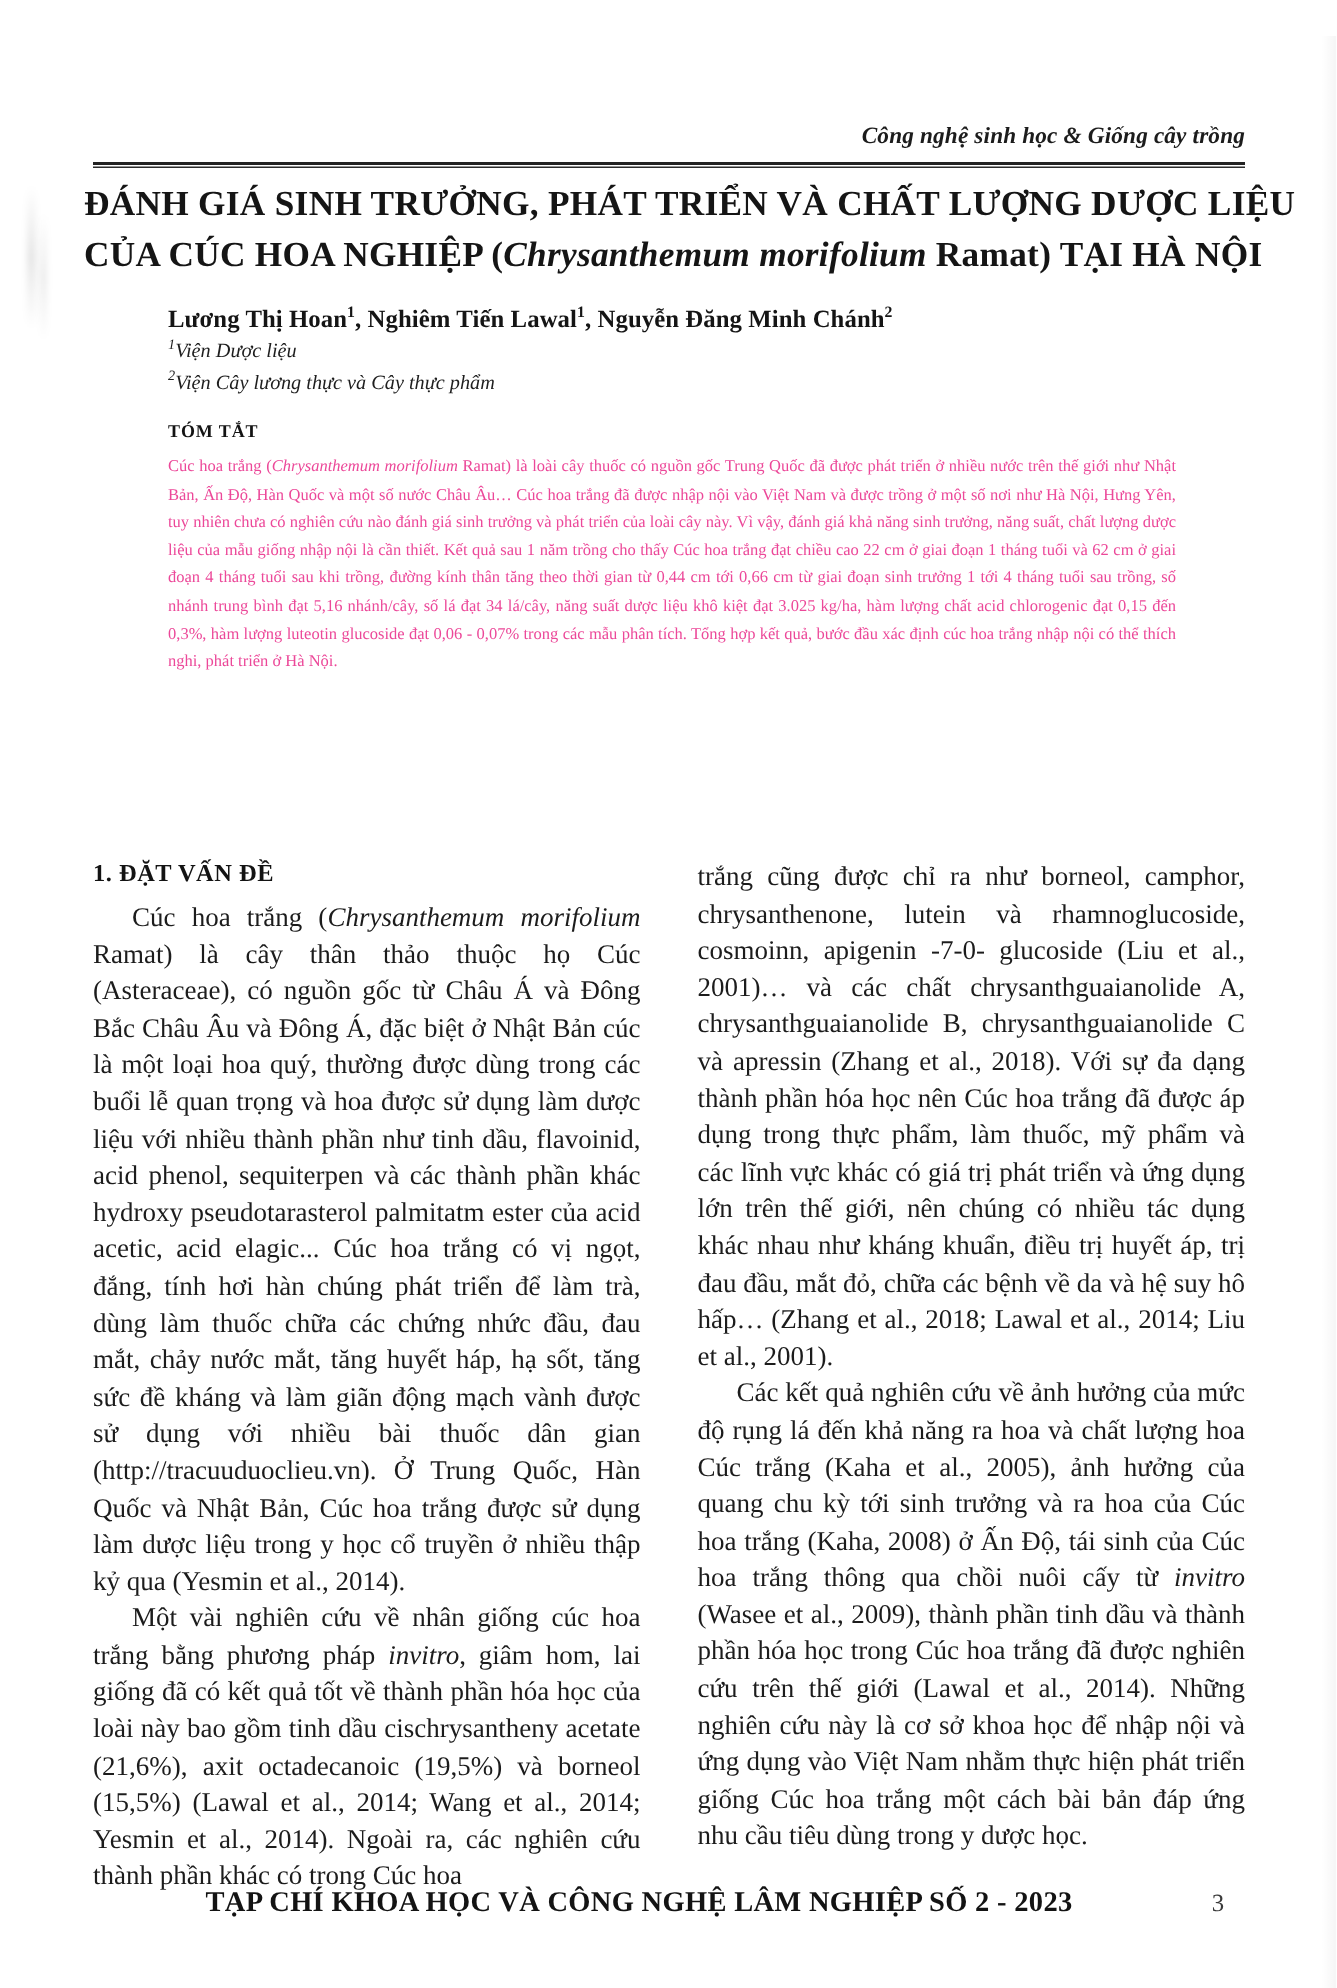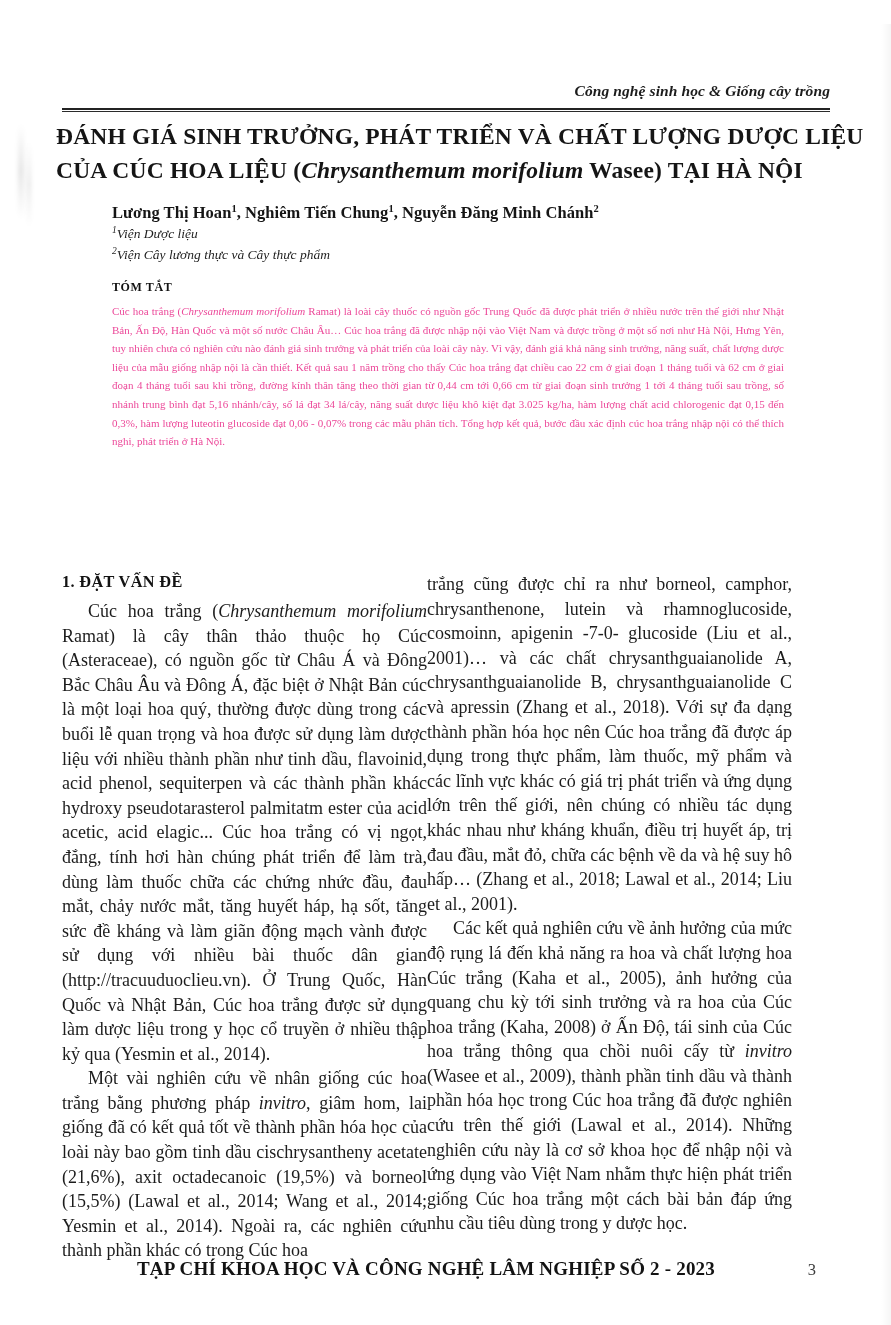--- a/index.html
+++ b/index.html
@@ -155,20 +155,21 @@
     margin-top: 1px;
   }
 
   
   .columns {
     position: absolute;
     left: 62px;
     top: 548px;
     width: 768px;
     display: flex;
+    gap: 38px;
   }
   .col {
     width: 365px;
   }
   .sec-heading {
     font-size: 16.3px;
     font-weight: bold;
     letter-spacing: 0.35px;
     color: #131313;
     margin: 0 0 7px 0;
@@ -222,25 +223,25 @@
   <div class="scan-edge-right"></div>
 
   <div class="runhead">Công nghệ sinh học &amp; Giống cây trồng</div>
   <div class="rule-double">
     <div class="r1"></div>
     <div class="r2"></div>
   </div>
 
   <div class="title-block">
     <div class="title-line">ĐÁNH GIÁ SINH TRƯỞNG, PHÁT TRIỂN VÀ CHẤT LƯỢNG DƯỢC LIỆU</div>
-    <div class="title-line"><span>CỦA CÚC HOA LIỆU (</span><span class="ital">Chrysanthemum morifolium</span><span> Wasee) TẠI HÀ NỘI</span></div>
+    <div class="title-line"><span>CỦA CÚC HOA NGHIỆP (</span><span class="ital">Chrysanthemum morifolium</span><span> Ramat) TẠI HÀ NỘI</span></div>
   </div>
 
   <div class="authors">
-    <div class="author-names"><span>Lương Thị Hoan</span><sup>1</sup><span>, </span><span>Nghiêm Tiến Chung</span><sup>1</sup><span>, </span><span>Nguyễn Đăng Minh Chánh</span><sup>2</sup></div>
+    <div class="author-names"><span>Lương Thị Hoan</span><sup>1</sup><span>, </span><span>Nghiêm Tiến Lawal</span><sup>1</sup><span>, </span><span>Nguyễn Đăng Minh Chánh</span><sup>2</sup></div>
     <div class="affil"><sup>1</sup><span>Viện Dược liệu</span></div>
     <div class="affil"><sup>2</sup><span>Viện Cây lương thực và Cây thực phẩm</span></div>
   </div>
 
   <div class="abstract">
     <div class="abstract-heading">TÓM TẮT</div>
     <div class="abstract-body"><span>Cúc hoa trắng (</span><span class="ital">Chrysanthemum morifolium</span><span> Ramat) là loài cây thuốc có nguồn gốc Trung Quốc đã được phát triển ở nhiều nước trên thế giới như Nhật Bản, Ấn Độ, Hàn Quốc và một số nước Châu Âu… Cúc hoa trắng đã được nhập nội vào Việt Nam và được trồng ở một số nơi như Hà Nội, Hưng Yên, tuy nhiên chưa có nghiên cứu nào đánh giá sinh trưởng và phát triển của loài cây này. Vì vậy, đánh giá khả năng sinh trưởng, năng suất, chất lượng dược liệu của mẫu giống nhập nội là cần thiết. Kết quả sau 1 năm trồng cho thấy Cúc hoa trắng đạt chiều cao 22 cm ở giai đoạn 1 tháng tuổi và 62 cm ở giai đoạn 4 tháng tuổi sau khi trồng, đường kính thân tăng theo thời gian từ 0,44 cm tới 0,66 cm từ giai đoạn sinh trưởng 1 tới 4 tháng tuổi sau trồng, số nhánh trung bình đạt 5,16 nhánh/cây, số lá đạt 34 lá/cây, năng suất dược liệu khô kiệt đạt 3.025 kg/ha, hàm lượng chất acid chlorogenic đạt 0,15 đến 0,3%, hàm lượng luteotin glucoside đạt 0,06 - 0,07% trong các mẫu phân tích. Tổng hợp kết quả, bước đầu xác định cúc hoa trắng nhập nội có thể thích nghi, phát triển ở Hà Nội.</span></div>
   </div>
 
   <div class="columns">

